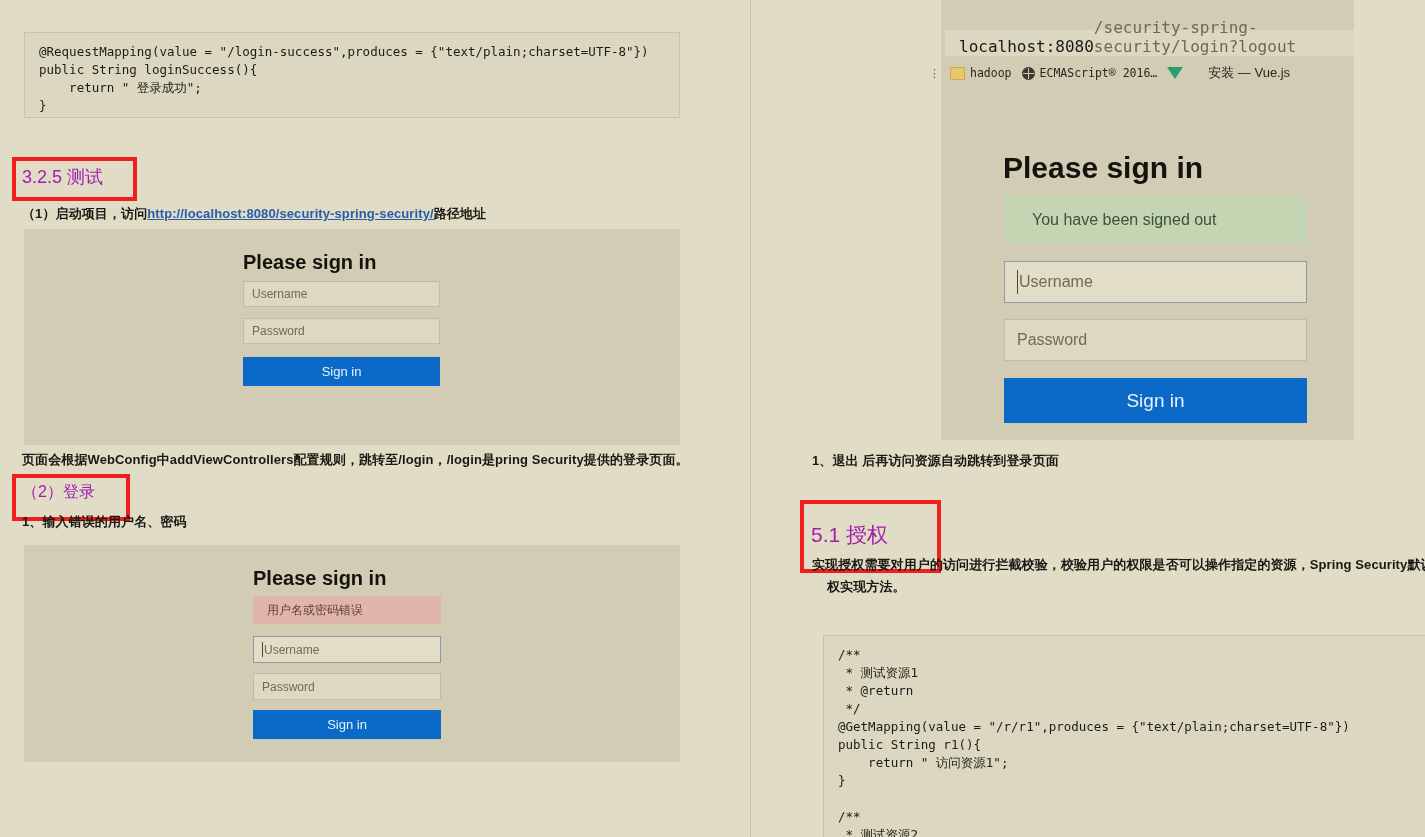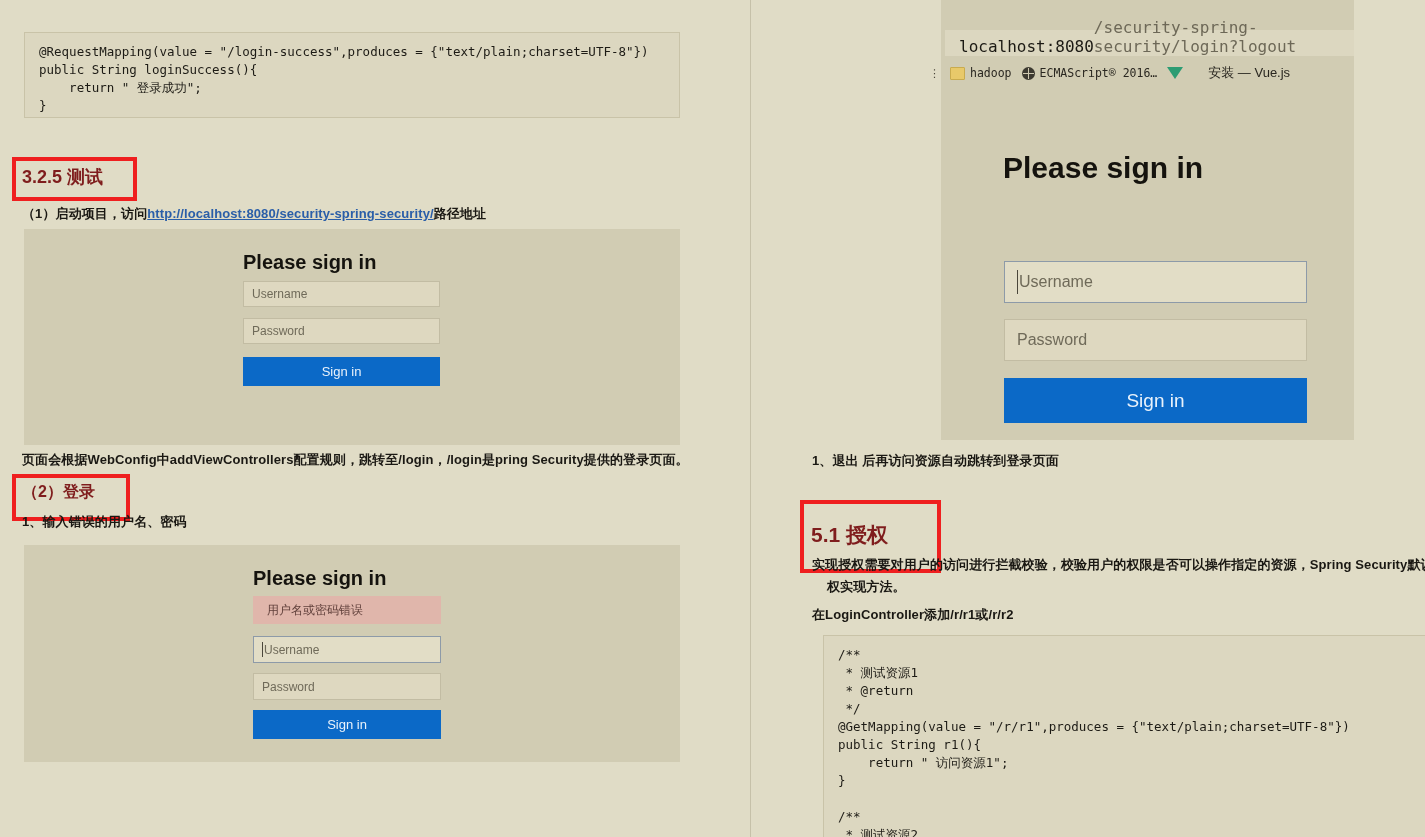--- a/index.html
+++ b/index.html
@@ -24,21 +24,21 @@
     position:absolute;
     font-size:13px;
     font-weight:700;
     letter-spacing:.1px;
     color:#1a1813;
     white-space:nowrap;
     line-height:1.55;
   }
   .heading{
     position:absolute;
-    font-size:18px;font-weight:700;color:#7f1d1d;white-space:nowrap;
+    font-size:18px;font-weight:400;color:#a21caf;white-space:nowrap;
   }
   .heading.big{font-size:21px;}
 
   
   .code-block{
     position:absolute;
     background:#dcd7c0;
     border:1px solid #c9c3a8;
     font-family:"DejaVu Sans Mono","Liberation Mono",monospace;
     font-size:12.5px;
@@ -233,37 +233,37 @@
           <span class="ico-globe"></span>
           <span class="bm-label">ECMAScript® 2016…</span>
         </span>
         <span class="bm">
           <span class="ico-vue"></span>
           <span class="bm-label cjk">安装 — Vue.js</span>
         </span>
       </div>
 
       <div class="signin-title lg" style="left:62px;top:151px;">Please sign in</div>
+      <div class="alert ok" style="left:63px;top:196px;width:303px;height:48px;">You have been signed out</div>
       <div class="field lg focused" style="left:63px;top:261px;width:303px;height:42px;">
         <span class="caret"></span>
           <span>Username</span>
       </div>
       <div class="field lg" style="left:63px;top:319px;width:303px;height:42px;">Password</div>
       <div class="btn-signin lg" style="left:63px;top:378px;width:303px;height:45px;">Sign in</div>
     </div>
   </div>
 
   <div class="doc-text" style="left:812px;top:451px;">1、退出 后再访问资源自动跳转到登录页面</div>
 
   <div class="heading big" style="left:811px;top:521px;">5.1 授权</div>
   <div class="redbox" style="left:800px;top:500px;width:141px;height:73px;"></div>
 
   <div class="doc-text" style="left:812px;top:555px;">实现授权需要对用户的访问进行拦截校验，校验用户的权限是否可以操作指定的资源，Spring Security默认</div>
   <div class="doc-text" style="left:827px;top:577px;">权实现方法。</div>
-  <div class="doc-text" style="left:812px;top:605px;">在LoginController添加/r/r1或/r/r2</div>
 
   <div class="code-block" style="left:823px;top:635px;width:602px;height:202px;border-right:none;border-bottom:none;">/**
  * 测试资源1
  * @return
  */
 @GetMapping(value = "/r/r1",produces = {"text/plain;charset=UTF-8"})
 public String r1(){
     return " 访问资源1";
 }
 

